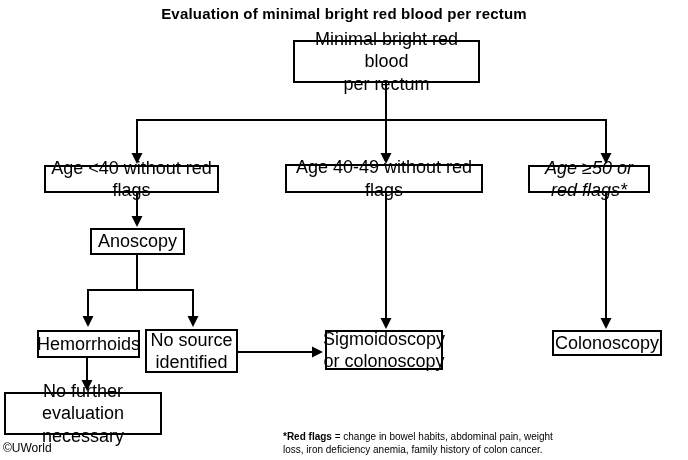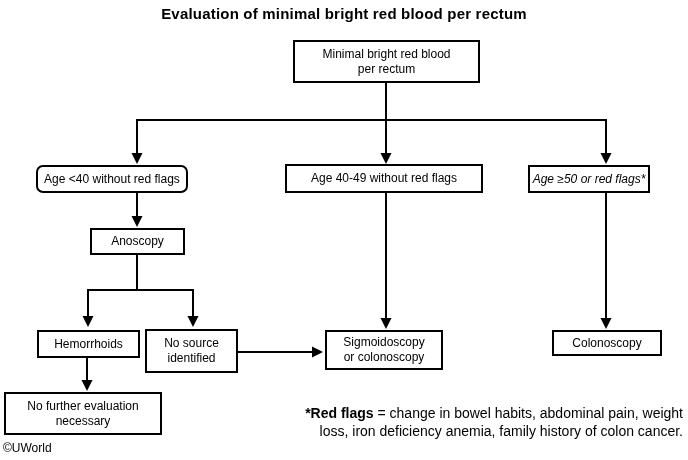--- a/index.html
+++ b/index.html
@@ -34,43 +34,42 @@
   }
   .box {
     position: absolute;
     box-sizing: border-box;
     background: #ffffff;
     border: 2px solid #000000;
     display: flex;
     align-items: center;
     justify-content: center;
     text-align: center;
-    font-size: 12px;
+    font-size: 18px;
     line-height: 1.25;
     white-space: pre-line;
   }
   .box-root        { left: 293px; top: 40px;  width: 187px; height: 43px; border-width: 2.5px; }
-  .box-age-lt40    { left: 36px;  top: 165px; width: 152px; height: 28px; border-radius: 7px; }
+  .box-age-lt40    { left: 44px;  top: 165px; width: 175px; height: 28px; }
   .box-age-40-49   { left: 285px; top: 164px; width: 198px; height: 29px; }
   .box-age-ge50    { left: 528px; top: 165px; width: 122px; height: 28px; font-style: italic; }
   .box-anoscopy    { left: 90px;  top: 228px; width: 95px;  height: 27px; }
   .box-hemorrhoids { left: 37px;  top: 330px; width: 103px; height: 28px; }
   .box-no-source   { left: 145px; top: 329px; width: 93px;  height: 44px; border-width: 2.5px; }
   .box-sigmoid     { left: 325px; top: 330px; width: 118px; height: 40px; border-width: 2.5px; }
   .box-colonoscopy { left: 552px; top: 330px; width: 110px; height: 26px; }
   .box-no-further  { left: 4px;   top: 392px; width: 158px; height: 43px; }
   .footnote {
     position: absolute;
     left: 283px;
-    top: 405px;
+    top: 431px;
     width: 400px;
-    font-size: 14px;
+    font-size: 10px;
     line-height: 1.28;
     white-space: pre-line;
-    text-align: right;
   }
   .footnote b { font-weight: bold; }
   .copyright {
     position: absolute;
     left: 3px;
     top: 441px;
     font-size: 12px;
   }
 </style>
 </head>

